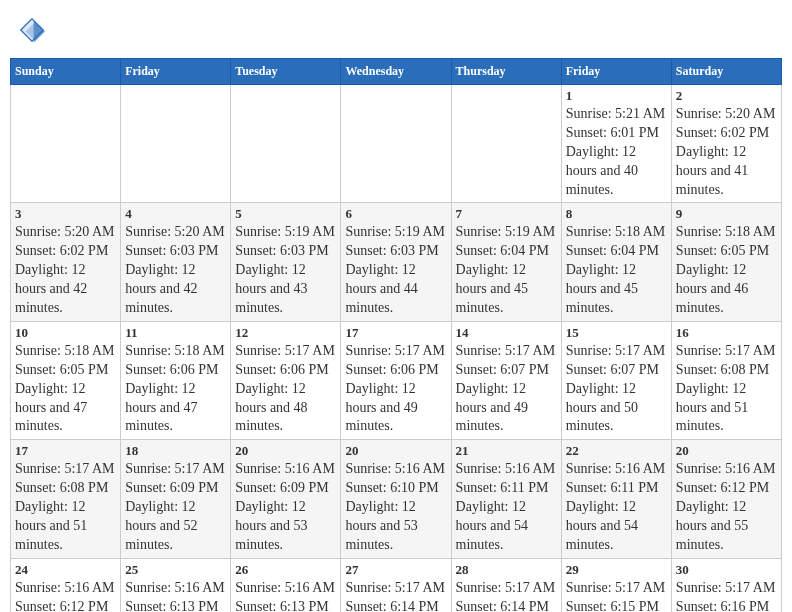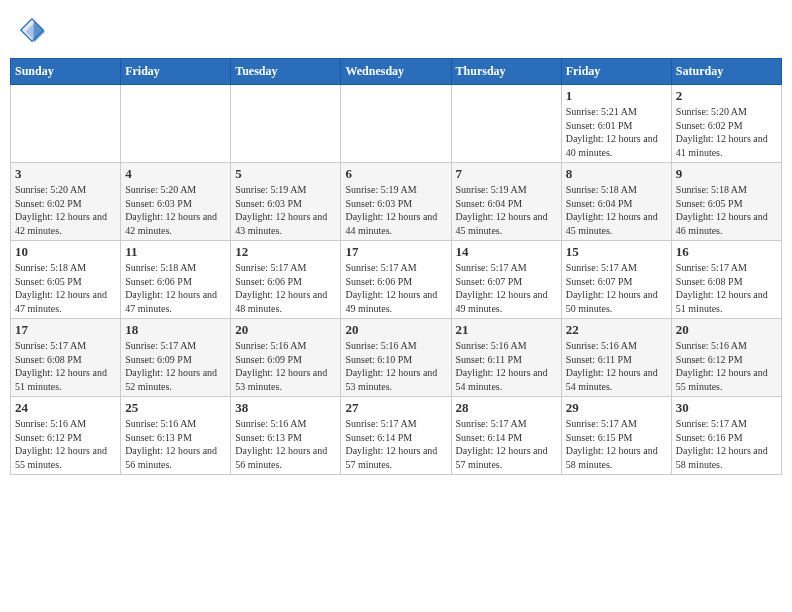--- a/index.html
+++ b/index.html
@@ -80,21 +80,21 @@
     .calendar tr:nth-child(even) td {
       background: #f5f5f5;
     }
     .day-num {
       font-size: 13px;
       font-weight: bold;
       display: block;
       margin-bottom: 1px;
     }
     .day-info {
-      font-size: 10px;
+      font-size: 14px;
       line-height: 1.35;
       color: #333;
     }
     .empty-cell {
       background: #fff !important;
     }
   </style>
 </head>
 <body>
 
@@ -288,21 +288,21 @@
 Sunset: 6:12 PM
 Daylight: 12 hours and 55 minutes.</div>
         </td>
         <td>
           <span class="day-num">25</span>
           <div class="day-info" style="white-space: pre-line;">Sunrise: 5:16 AM
 Sunset: 6:13 PM
 Daylight: 12 hours and 56 minutes.</div>
         </td>
         <td>
-          <span class="day-num">38</span>
+          <span class="day-num">26</span>
           <div class="day-info" style="white-space: pre-line;">Sunrise: 5:16 AM
 Sunset: 6:13 PM
 Daylight: 12 hours and 56 minutes.</div>
         </td>
         <td>
           <span class="day-num">27</span>
           <div class="day-info" style="white-space: pre-line;">Sunrise: 5:17 AM
 Sunset: 6:14 PM
 Daylight: 12 hours and 57 minutes.</div>
         </td>

